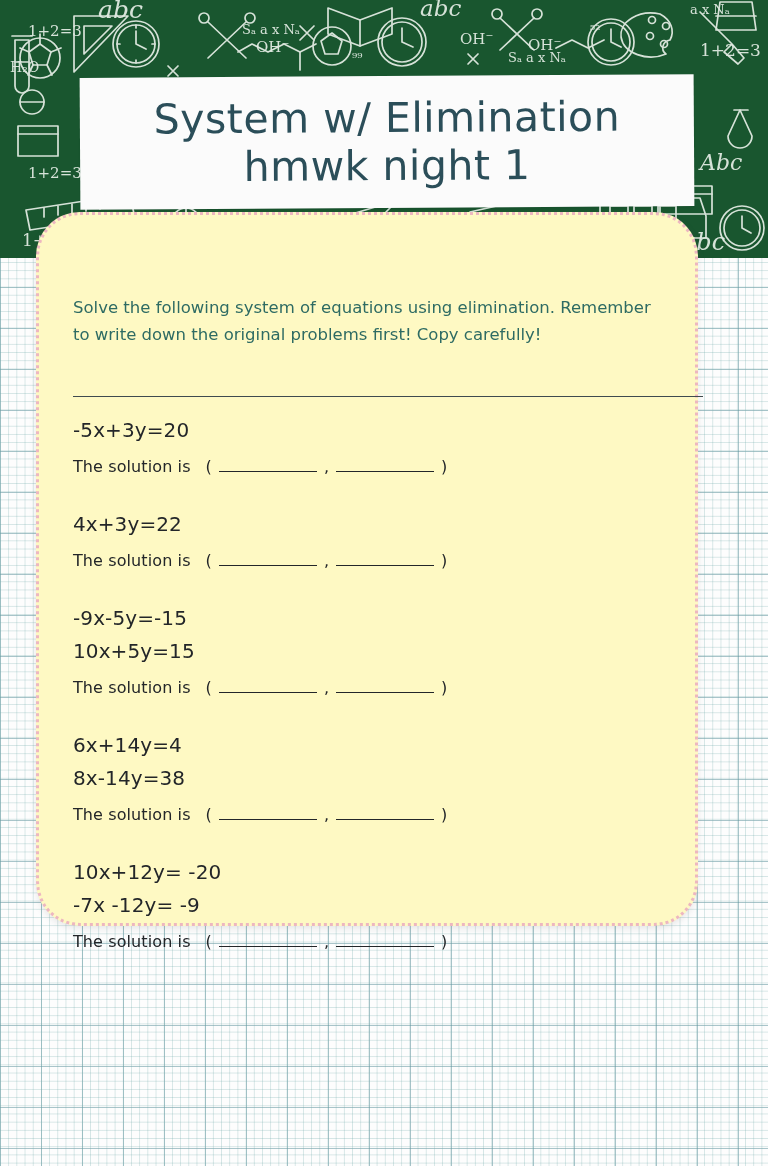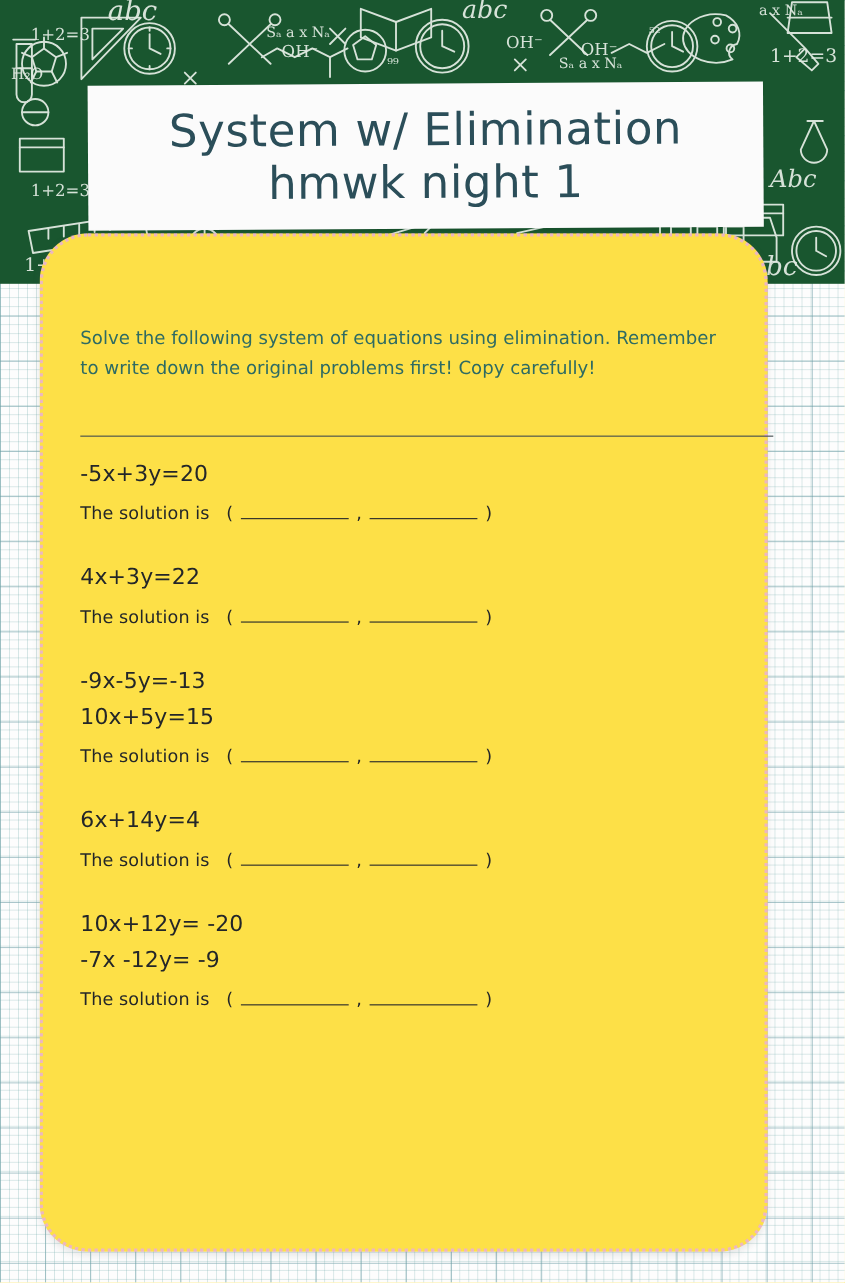--- a/index.html
+++ b/index.html
@@ -67,22 +67,22 @@
     padding: 0 14px;
     font-weight: 400;
   }
   #title-text .l1 { display: block; }
   #title-text .l2 { display: block; }
 
   
   #worksheet-card {
     position: absolute;
     left: 36px; top: 212px;
-    width: 662px; height: 926px;
-    background: #fde047;
+    width: 662px; height: 714px;
+    background: #fef9c3;
     border: 3px dotted #edb7c0;
     border-radius: 44px;
     box-sizing: border-box;
     box-shadow: 0 3px 7px rgba(90,90,90,.13);
   }
 
   #instructions {
     position: absolute;
     left: 34px; top: 80px;
     width: 596px;
@@ -300,34 +300,35 @@
         <span class="sol-label">The solution is</span>
         <span class="paren">(</span>
         <span class="blank"></span>
         <span class="comma">,</span>
         <span class="blank"></span>
         <span class="paren">)</span>
       </div>
     </div>
 
     <div class="problem">
-      <div class="eq-line">-9x-5y=-13</div>
+      <div class="eq-line">-9x-5y=-15</div>
       <div class="eq-line">10x+5y=15</div>
       <div class="solution-line">
         <span class="sol-label">The solution is</span>
         <span class="paren">(</span>
         <span class="blank"></span>
         <span class="comma">,</span>
         <span class="blank"></span>
         <span class="paren">)</span>
       </div>
     </div>
 
     <div class="problem">
       <div class="eq-line">6x+14y=4</div>
+      <div class="eq-line">8x-14y=38</div>
       <div class="solution-line">
         <span class="sol-label">The solution is</span>
         <span class="paren">(</span>
         <span class="blank"></span>
         <span class="comma">,</span>
         <span class="blank"></span>
         <span class="paren">)</span>
       </div>
     </div>
 

